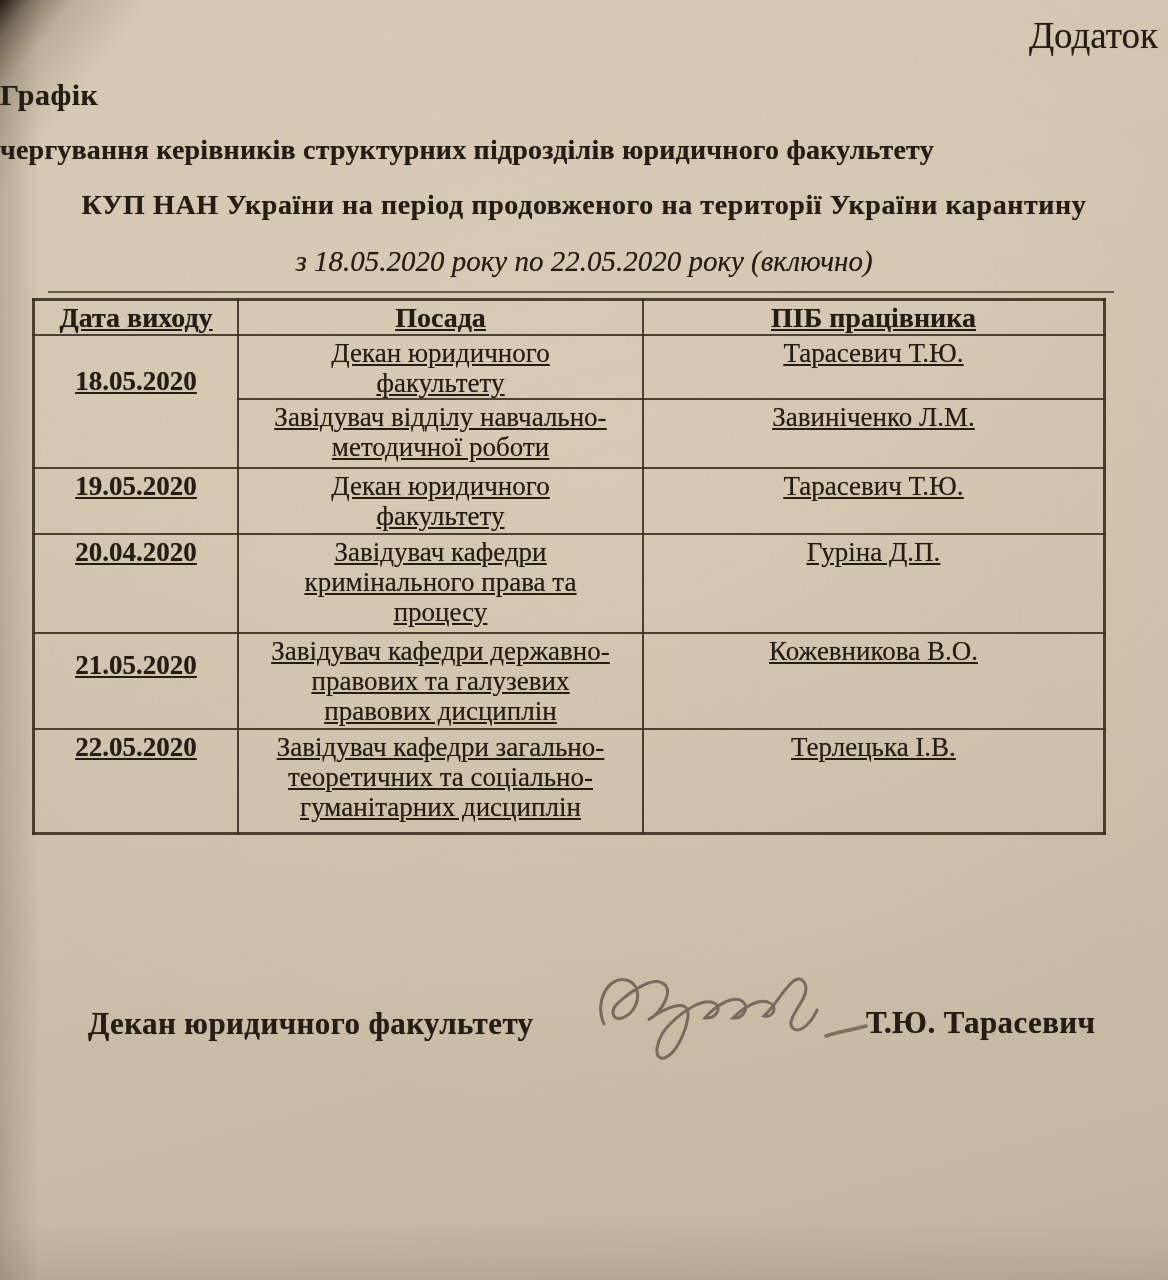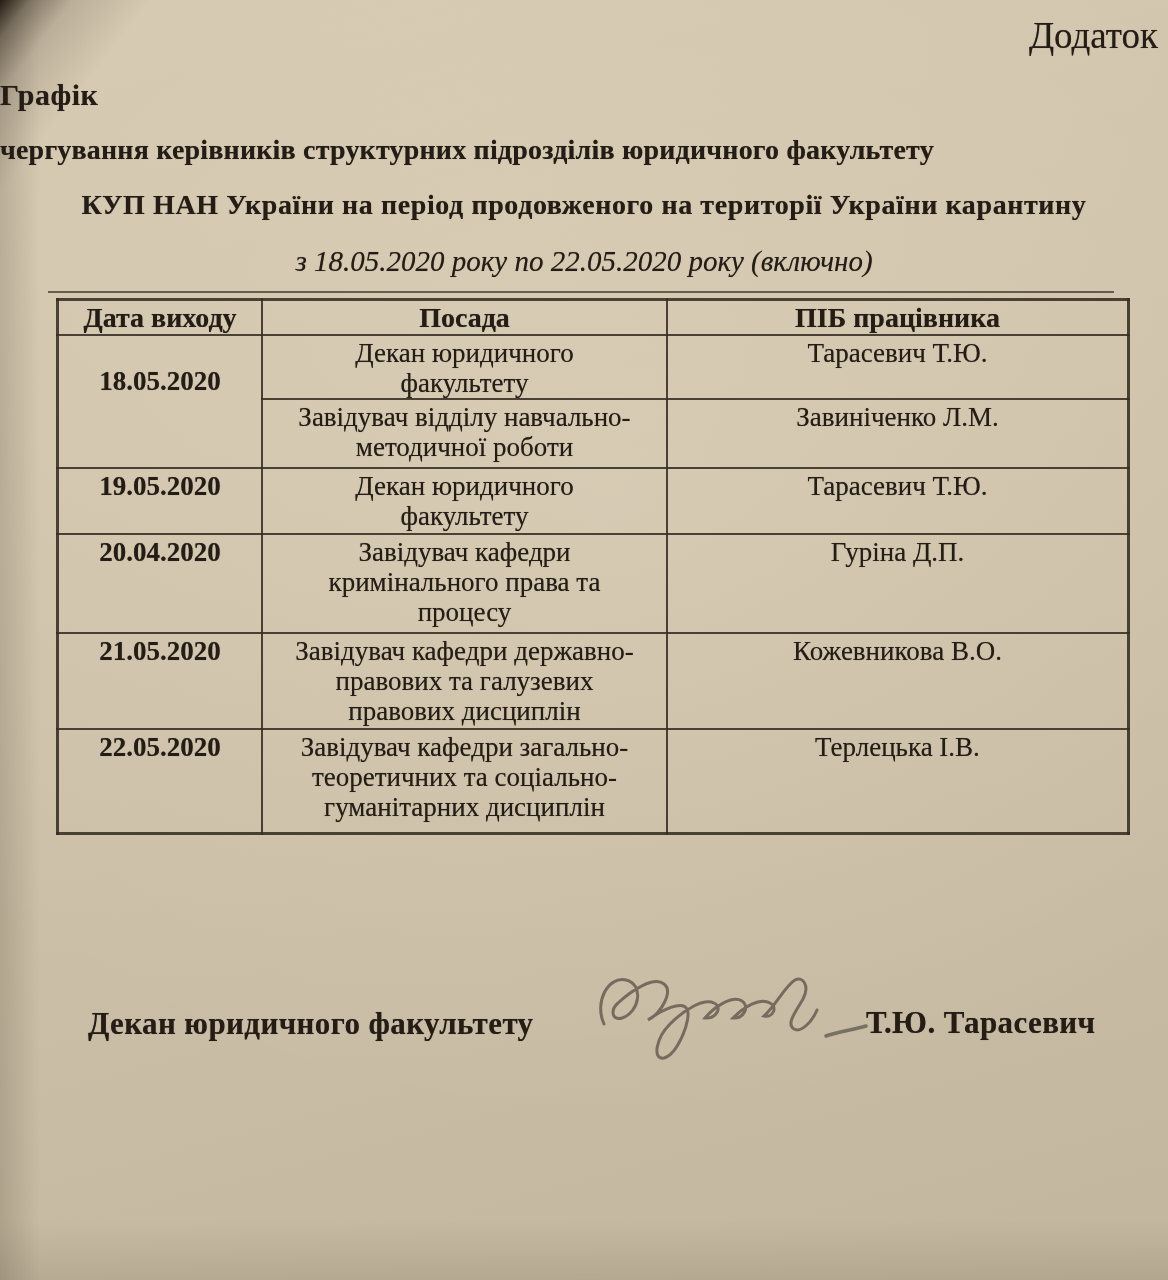--- a/index.html
+++ b/index.html
@@ -55,45 +55,46 @@
   .period {
     position: absolute; top: 245px; left: 0; width: 100%;
     text-align: center; font-size: 29px; font-weight: normal; font-style: italic;
   }
 
   .tbl-topline {
     position: absolute; left: 48px; top: 291px; width: 1066px; height: 2px;
     background: rgba(56,47,35,0.7);
   }
   table.schedule {
-    position: absolute; left: 56px; top: 298px;
+    position: absolute; left: 32px; top: 298px;
     width: 1064px;
     border-collapse: collapse;
     table-layout: fixed;
+    text-decoration: underline;
   }
   table.schedule, table.schedule th, table.schedule td {
     border: 2px solid rgba(54,45,33,0.88);
   }
   table.schedule { border-width: 3px; }
   th.col-date { width: 202px; }
   th.col-pos  { width: 403px; }
   th.col-name { width: 459px; }
   table.schedule th {
     font-size: 28px; font-weight: bold;
     height: 33px; text-align: center; vertical-align: middle;
     padding: 0;
   }
   table.schedule td {
     font-size: 27px; line-height: 30px;
     text-align: center; vertical-align: top;
     padding: 2px 8px 0 8px;
   }
   td.date-cell { font-weight: bold; vertical-align: middle; }
   tr.row-18 td.date-cell { vertical-align: top; padding-top: 30px; }
-  tr.row-21 td.date-cell { vertical-align: top; padding-top: 2px; }
+  tr.row-21 td.date-cell { vertical-align: top; padding-top: 16px; }
   td.position-cell { white-space: pre-line; }
   tr.row-18a  { height: 64px; }
   tr.row-18b  { height: 69px; }
   tr.row-19   { height: 66px; }
   tr.row-20   { height: 99px; }
   tr.row-21   { height: 96px; }
   tr.row-22   { height: 104px; }
 
   .footer-label {
     position: absolute; left: 88px; top: 1006px;

